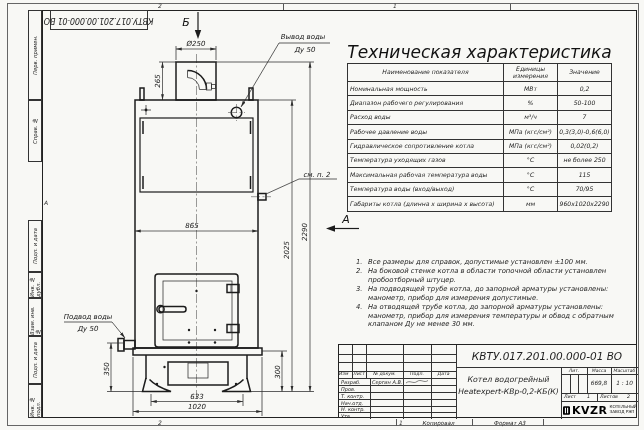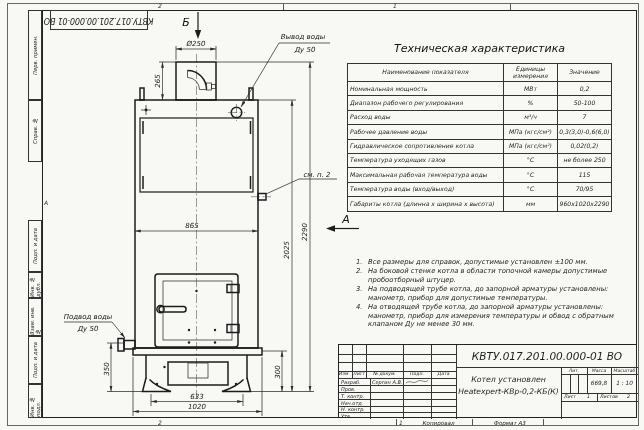--- a/index.html
+++ b/index.html
@@ -6,21 +6,21 @@
   .sheet{position:relative;width:644px;height:430px;background:#f8f8f5;font-family:"DejaVu Sans",sans-serif;overflow:hidden;color:#1d1d1d;}
   .abs{position:absolute;box-sizing:border-box;}
   .outer-border{left:7px;top:3px;width:632px;height:423px;border:0.8px solid #666;}
   .main-frame{left:42px;top:10px;width:595px;height:408px;border:1.6px solid #222;}
   .lbox{left:28px;width:14px;border:1px solid #333;}
   .vlabel{width:100%;height:100%;display:flex;align-items:center;justify-content:center;writing-mode:vertical-rl;transform:rotate(180deg);font-size:5.3px;font-style:italic;color:#222;}
   .docbox{left:50px;top:10px;width:98px;height:20px;border:1px solid #333;display:flex;align-items:center;justify-content:center;}
   .docbox span{transform:rotate(180deg);font-size:8px;font-style:italic;letter-spacing:-0.2px;white-space:nowrap;}
   .zone{font-size:6px;font-style:italic;color:#333;}
   .tick{background:#555;width:1px;}
-  .ttitle{left:347px;top:42px;width:265px;text-align:center;font-size:11px;font-style:italic;color:#111;}
+  .ttitle{left:347px;top:42px;width:265px;text-align:center;font-size:17px;font-style:italic;color:#111;}
   .ttable{left:347px;top:63px;width:265px;border:1.2px solid #333;display:grid;grid-template-columns:156px 54px 1fr;font-style:italic;}
   .ttable .c{border-right:1px solid #333;border-bottom:1px solid #333;font-size:6.1px;display:flex;align-items:center;padding:0 2px;min-height:13.4px;line-height:1.05;}
   .ttable .hc{min-height:17px;justify-content:center;text-align:center;}
   .ttable .cc{justify-content:center;text-align:center;padding:0 1px;}
   .ttable .le{border-right:none;}
   .ttable .be{border-bottom:none;}
   .notes{left:356px;top:258px;width:276px;font-style:italic;}
   .note{display:flex;margin-bottom:1px;}
   .note .nn{width:12px;font-size:6.8px;flex:none;}
   .note .nt{flex:1;font-size:6.8px;line-height:1.25;}
@@ -253,25 +253,25 @@
     <div class="c cc le be">960х1020х2290</div>
   </div>
 
   <div class="abs notes">
     <div class="note">
         <span class="nn">1.</span>
         <span class="nt">Все размеры для справок, допустимые установлен ±100 мм.</span>
       </div>
     <div class="note">
         <span class="nn">2.</span>
-        <span class="nt">На боковой стенке котла в области топочной камеры допустимые пробоотборный штуцер.</span>
+        <span class="nt">На боковой стенке котла в области топочной области установлен пробоотборный штуцер.</span>
       </div>
     <div class="note">
         <span class="nn">3.</span>
-        <span class="nt">На подводящей трубе котла, до запорной арматуры установлены: манометр, прибор для допустимые температуры.</span>
+        <span class="nt">На подводящей трубе котла, до запорной арматуры установлены: манометр, прибор для измерения допустимые.</span>
       </div>
     <div class="note">
         <span class="nn">4.</span>
         <span class="nt">На отводящей трубе котла, до запорной арматуры установлены: манометр, прибор для измерения температуры и обвод с обратным клапаном Ду не менее 30 мм.</span>
       </div>
   </div>
 
   <div class="abs tb">
 
     <div class="tbl" style="left:0;top:8.7px;width:117px;height:1px;"></div>
@@ -312,34 +312,46 @@
         <path d="M1,4 C5,0.5 8,5.5 12,2.5 S19,4.5 23,1.5" stroke="#333" stroke-width="0.6" fill="none"></path>
       </svg>
     <div class="tbt" style="left:2px;top:41.5px;">Пров.</div>
     <div class="tbt" style="left:2px;top:48.5px;">Т. контр.</div>
     <div class="tbt" style="left:2px;top:55.5px;">Нач.отд.</div>
     <div class="tbt" style="left:2px;top:62px;">Н. контр.</div>
     <div class="tbt" style="left:2px;top:68.5px;">Утв.</div>
 
     <div class="tbt ctr" style="left:117px;top:6px;width:182px;font-size:10.5px;">КВТУ.017.201.00.000-01 ВО</div>
 
-    <div class="tbt ctr" style="left:119px;top:31px;width:101px;font-size:7.8px;">Котел установлен</div>
+    <div class="tbt ctr" style="left:119px;top:31px;width:101px;font-size:7.8px;">Котел водогрейный</div>
     <div class="tbt ctr" style="left:117px;top:43px;width:105px;font-size:7.6px;">Heatexpert-КВр-0,2-КБ(К)</div>
 
     <div class="tbt ctr" style="left:222px;top:23.5px;width:26px;font-size:4.6px;">Лит.</div>
     <div class="tbt ctr" style="left:248px;top:23.5px;width:24px;font-size:4.6px;">Масса</div>
     <div class="tbt ctr" style="left:272px;top:23.5px;width:27px;font-size:4.6px;">Масштаб</div>
     <div class="tbt ctr" style="left:248px;top:36px;width:24px;font-size:5.8px;">669,8</div>
     <div class="tbt ctr" style="left:272px;top:36px;width:27px;font-size:5.8px;">1 : 10</div>
 
     <div class="tbt" style="left:225px;top:50px;font-size:4.8px;">Лист</div>
     <div class="tbt" style="left:248px;top:50px;font-size:4.8px;">1</div>
     <div class="tbt" style="left:261px;top:50px;font-size:4.8px;">Листов</div>
     <div class="tbt" style="left:288px;top:50px;font-size:4.8px;">2</div>
 
+    <div class="abs" style="left:224px;top:57px;width:74px;height:16px;display:flex;align-items:center;gap:2px;">
+      <svg width="9" height="11" viewBox="0 0 9 11">
+          <rect x="0" y="0" width="9" height="11" rx="1.5" fill="#000"></rect>
+          <rect x="2.4" y="2" width="1.4" height="7" fill="#fff"></rect>
+          <rect x="5.2" y="2" width="1.4" height="7" fill="#fff"></rect>
+        </svg>
+      <span class="logo-kvzr">KVZR</span>
+      <span class="logo-cap">
+        <span>КОТЕЛЬНЫЙ</span><br>
+        <span>ЗАВОД  РЭП</span>
+      </span>
+    </div>
   </div>
 
   <div class="abs tick" style="left:396px;top:419px;height:7px;"></div>
   <div class="abs tick" style="left:472px;top:419px;height:7px;"></div>
   <div class="abs tick" style="left:543px;top:419px;height:7px;"></div>
   <div class="abs zone" style="left:158px;top:419px;">2</div>
   <div class="abs zone" style="left:399px;top:419px;">1</div>
   <div class="abs footer-text ctr" style="left:407px;top:419.5px;width:63px;">Копировал</div>
   <div class="abs footer-text ctr" style="left:480px;top:419.5px;width:60px;">Формат А3</div>
 

